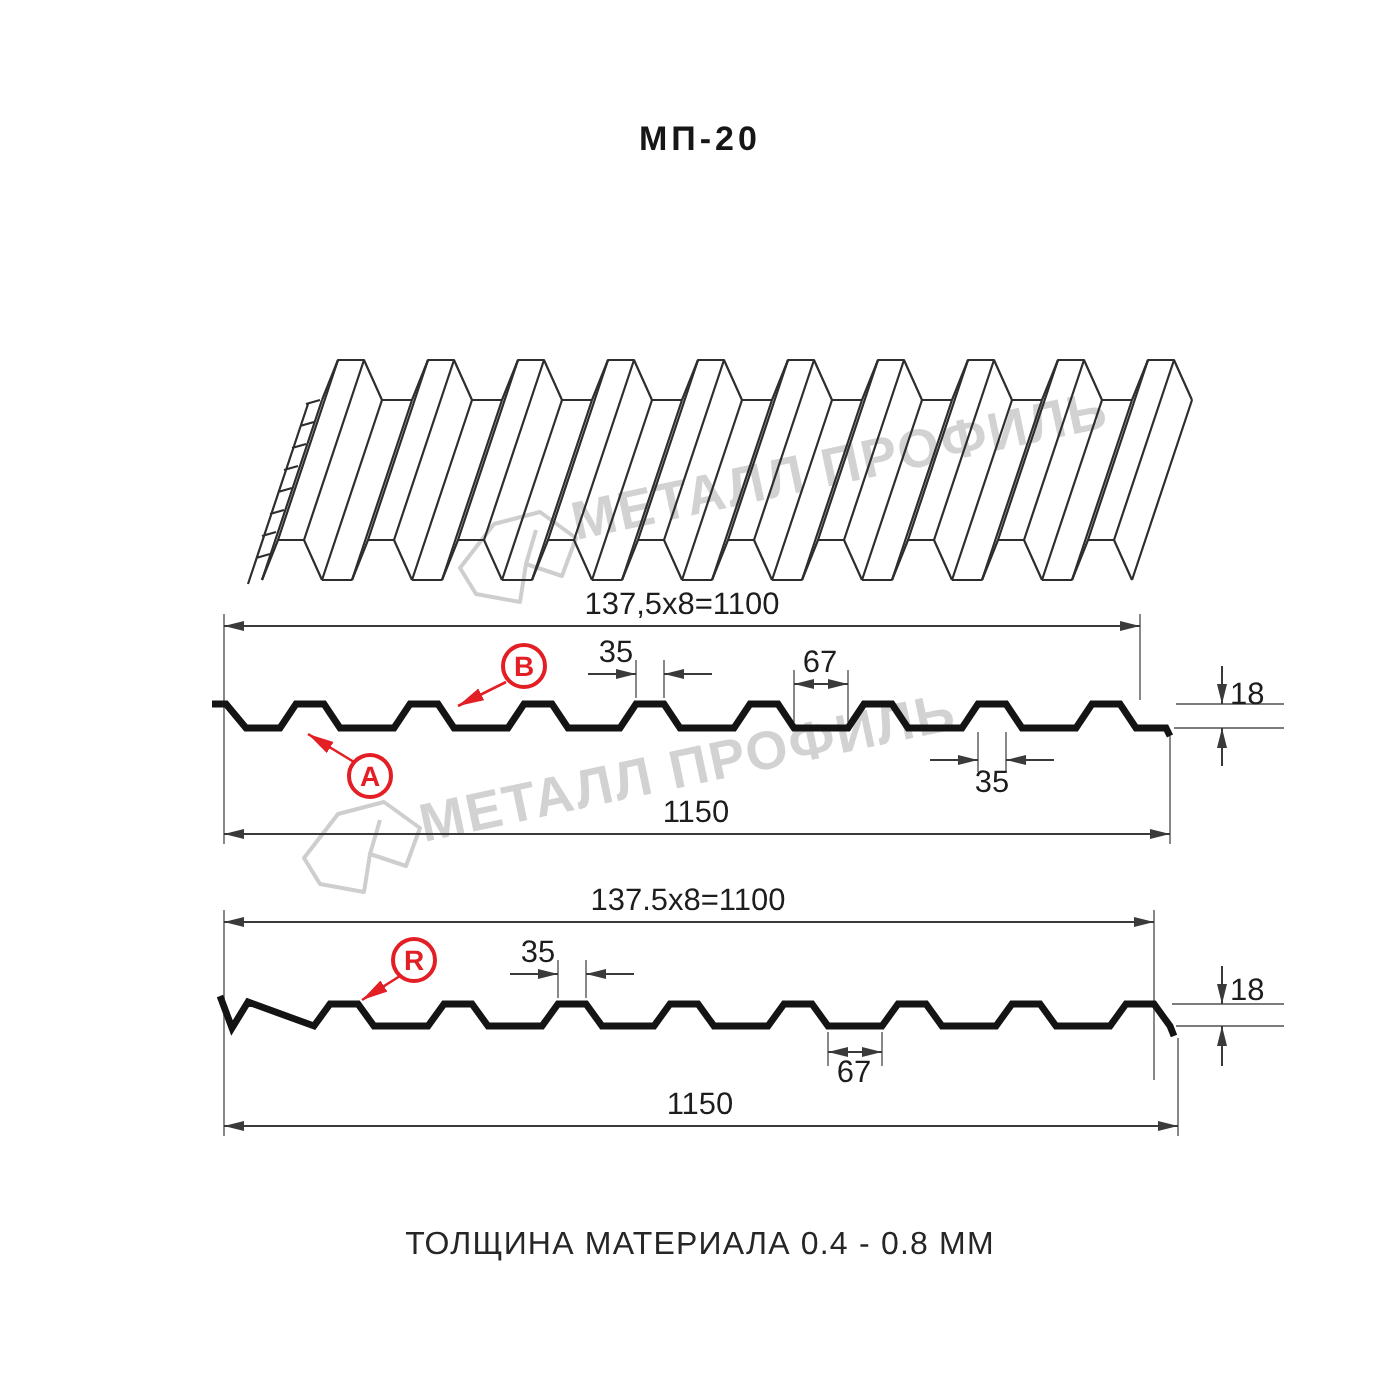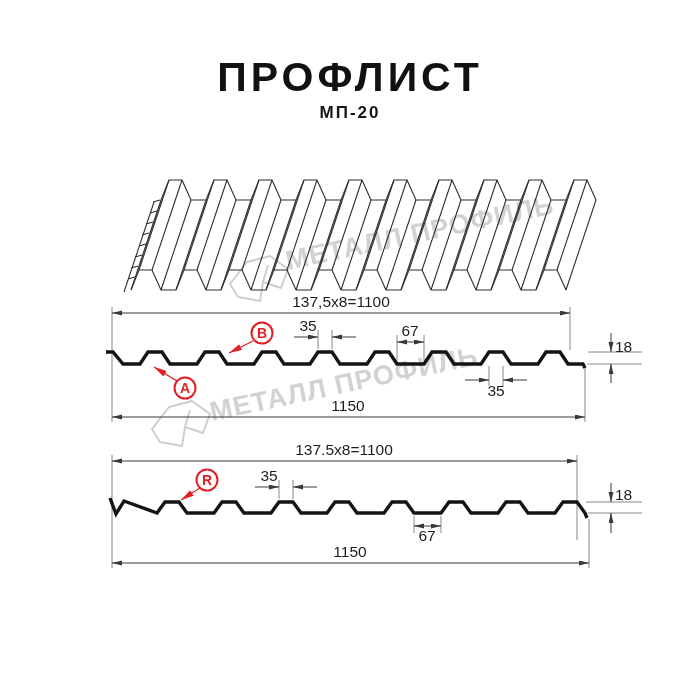--- a/index.html
+++ b/index.html
@@ -19,21 +19,20 @@
   .lbltxt{font-family:"Liberation Sans",sans-serif;font-size:14px;font-weight:bold;}
   .wmtxt{font-family:"Liberation Sans",sans-serif;font-size:27px;font-weight:bold;fill:#d2d2d2;letter-spacing:1px;}
   .wmlogo{stroke:#cecece;stroke-width:2;fill:none;stroke-linejoin:round;}
 </style>
 </head>
 <body>
 
 <div id="page">
 
   <div id="hdr">
-    <div id="title">ПРОФЛИСТ</div>
     <div id="subtitle">МП-20</div>
   </div>
 
   <svg width="700" height="700" viewBox="0 0 700 700">
     <defs>
       <marker id="arrB" markerWidth="11" markerHeight="7" refX="10" refY="2.5" orient="auto-start-reverse">
         <path d="M0,0 L10,2.5 L0,5 Z" fill="#3a3a3a"></path>
       </marker>
       <marker id="arrR" markerWidth="11" markerHeight="7" refX="10" refY="2.5" orient="auto-start-reverse">
         <path d="M0,0 L10,2.5 L0,5 Z" fill="#e31e24"></path>
@@ -190,13 +189,14 @@
         L555,513 L563,502 L577,502 L585,513 L587,518"></path>
 
       <g>
         <line x1="200" y1="488" x2="181" y2="500" stroke-width="1.3" marker-end="url(#arrR)" stroke="#e31e24"></line>
         <circle cx="207" cy="480" r="10.5" fill="none" stroke-width="2" stroke="#e31e24"></circle>
         <text class="lbltxt" x="207" y="485" text-anchor="middle" fill="#e31e24"><tspan>R</tspan></text>
       </g>
     </g>
   </svg>
 
+  <div id="ftr">ТОЛЩИНА МАТЕРИАЛА 0.4 - 0.8 ММ</div>
 </div>
 
 </body></html>

